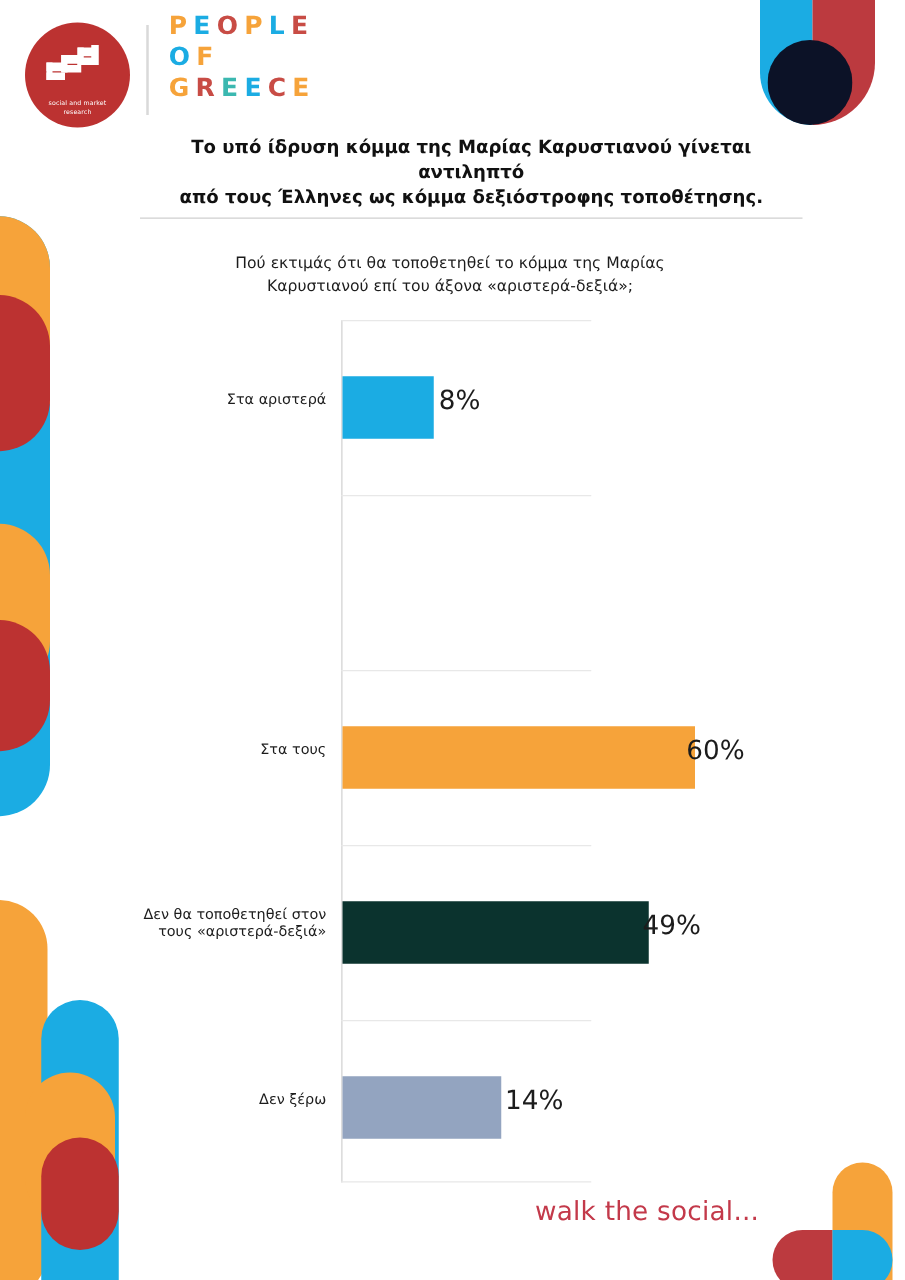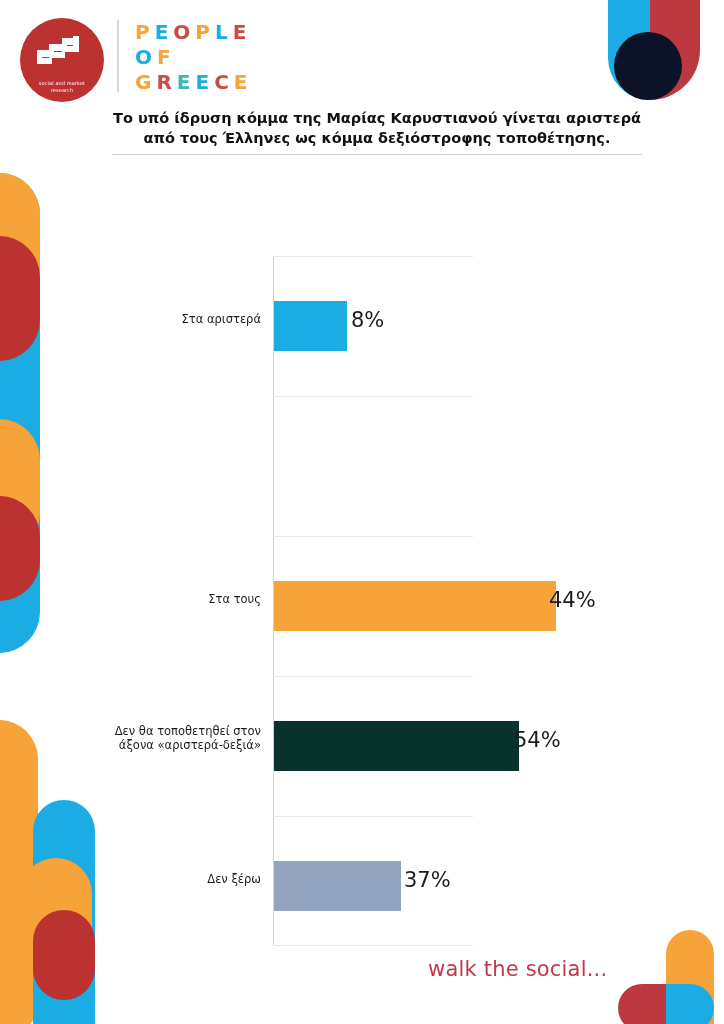--- a/index.html
+++ b/index.html
@@ -146,21 +146,21 @@
 
   .brand-divider {
     position: absolute;
     left: 117px; top: 20px;
     width: 2px; height: 72px;
     background: #d9d9d9;
   }
 
   .wordmark {
     position: absolute;
-    left: 135px; top: 20px;
+    left: 135px; top: 8px;
     font-size: 20px;
     font-weight: bold;
     letter-spacing: 5px;
     line-height: 25px;
   }
   .wordmark span { display: inline-block; }
 
   
   .title-block {
     position: absolute;
@@ -308,27 +308,29 @@
     <div>
       <span style="color:#1BACE3">O</span><span style="color:#F6A33A">F</span>
     </div>
     <div>
       <span style="color:#F6A33A">G</span><span style="color:#C84C45">R</span><span style="color:#3BB8B0">E</span><span style="color:#1BACE3">E</span><span style="color:#C84C45">C</span><span style="color:#F6A33A">E</span>
     </div>
   </div>
 </div>
 
 <div class="title-block">
-  <div class="title-line">Το υπό ίδρυση κόμμα της Μαρίας Καρυστιανού γίνεται αριστερά</div>
+  <div class="title-line">Το υπό ίδρυση κόμμα της Μαρίας Καρυστιανού γίνεται αντιληπτό</div>
   <div class="title-line">από τους Έλληνες ως κόμμα δεξιόστροφης τοποθέτησης.</div>
   <div class="title-rule"></div>
 </div>
 
 <div class="chart-area">
   <div class="chart-question">
+    <div>Πού εκτιμάς ότι θα τοποθετηθεί το κόμμα της Μαρίας</div>
+    <div>Καρυστιανού επί του άξονα «αριστερά-δεξιά»;</div>
   </div>
 
   <div class="plot">
     <div class="axis-line"></div>
 
     <div class="gridline" style="top:0px"></div>
     <div class="gridline" style="top:140px"></div>
     <div class="gridline" style="top:280px"></div>
     <div class="gridline" style="top:420px"></div>
     <div class="gridline" style="top:560px"></div>
@@ -341,35 +343,35 @@
       <div class="bar" style="width:73px;background:#1BACE3"></div>
       <div class="bar-value" style="left:78px">8%</div>
     </div>
 
 
     <div class="bar-row" style="top:280px">
       <div class="cat-label">
         <div>Στα τους</div>
       </div>
       <div class="bar" style="width:282px;background:#F6A33A"></div>
-      <div class="bar-value" style="left:276px">44%</div>
+      <div class="bar-value" style="left:276px">60%</div>
     </div>
 
     <div class="bar-row" style="top:420px">
       <div class="cat-label two-line">
         <div>Δεν θα τοποθετηθεί στον</div>
-        <div>άξονα «αριστερά-δεξιά»</div>
+        <div>τους «αριστερά-δεξιά»</div>
       </div>
       <div class="bar" style="width:245px;background:#0B332E"></div>
-      <div class="bar-value" style="left:241px">54%</div>
+      <div class="bar-value" style="left:241px">49%</div>
     </div>
 
     <div class="bar-row" style="top:560px">
       <div class="cat-label">
         <div>Δεν ξέρω</div>
       </div>
       <div class="bar" style="width:127px;background:#93A4C0"></div>
-      <div class="bar-value" style="left:131px">37%</div>
+      <div class="bar-value" style="left:131px">14%</div>
     </div>
   </div>
 </div>
 
 <div class="tagline">walk the social...</div>
 
 </body></html>

